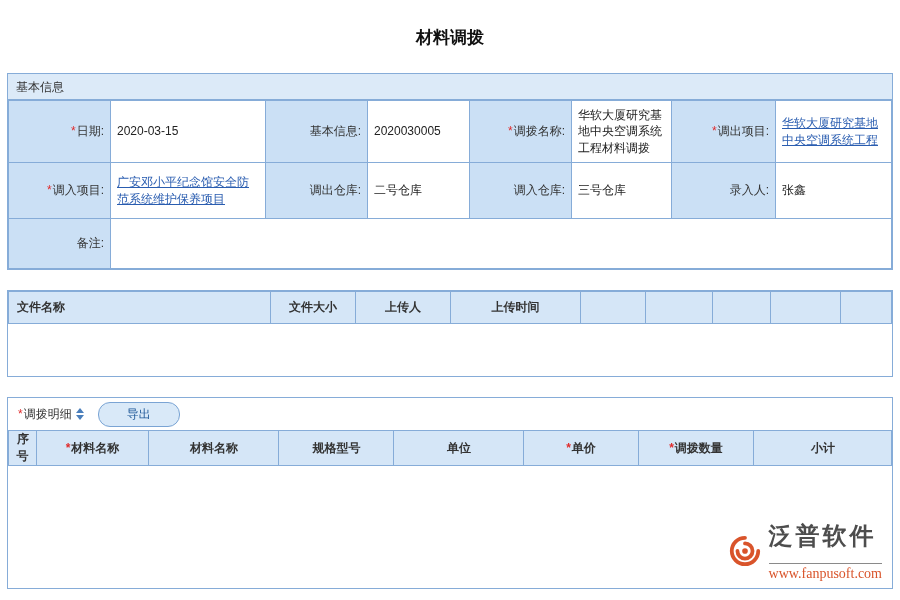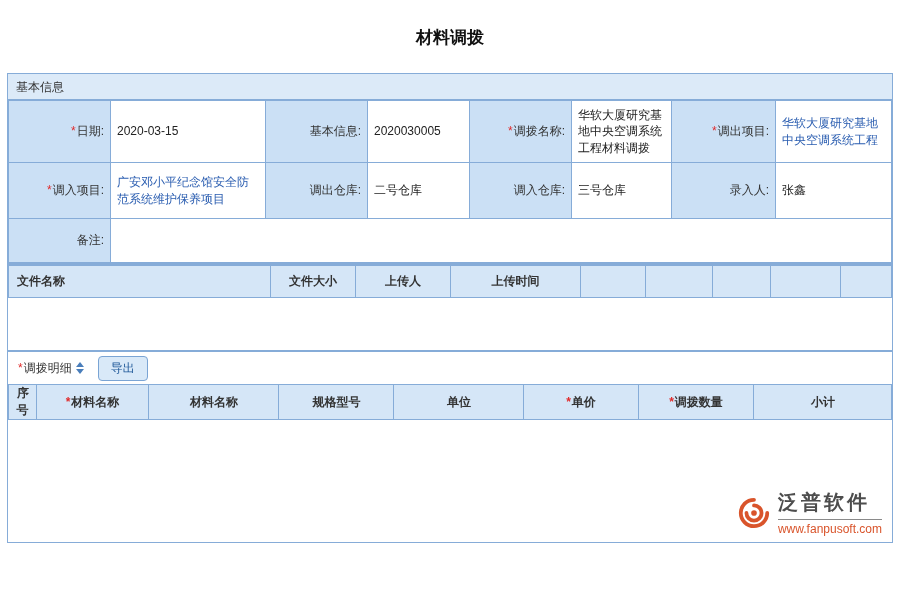--- a/index.html
+++ b/index.html
@@ -10,38 +10,38 @@
     font-family:"Liberation Sans", sans-serif;
     font-size:12px;
     padding:12px 7px 0;
     position:relative;
   }
   h1.page-title{
     font-size:17px; font-weight:bold; color:#111;
     text-align:center; margin:14px 0 24px;
   }
   .panel{
-    border:1px solid #86ACD8; background:#bef264; 
+    border:1px solid #86ACD8; background:#bef264; margin-bottom:20px;
   }
   .panel-head{
     background:#DCEAF8; border-bottom:1px solid #86ACD8;
     height:26px; line-height:26px; padding-left:8px; color:#333;
   }
   table{ width:100%; border-collapse:collapse; table-layout:fixed; }
   .form-table td{
     border:1px solid #86ACD8; padding:3px 6px; vertical-align:middle;
     line-height:1.35; word-break:break-all;
   }
   .form-table tr.r1{ height:62px; }
   .form-table tr.r2{ height:56px; }
-  .form-table tr.r3{ height:44px;padding-left:48px; }
+  .form-table tr.r3{ height:50px;padding-left:48px; }
   td.lbl{ background:#CBE0F5; text-align:right; color:#333; }
   td.val{ background:#fff; text-align:left; color:#222; }
   .star{ color:#E02B2B; margin-right:1px; }
-  a.link{ color:#2A5DB0; cursor:pointer; }
+  a.link{ color:#2A5DB0; text-decoration:underline; cursor:pointer; }
   .grid-table th{
     background:#D5E6F7; border:1px solid #86ACD8;
     height:32px; font-weight:bold; color:#333;
     text-align:center; padding:0 6px; word-break:break-all;
   }
   .grid-table th.left{ text-align:left; padding-left:8px; }
   .panel-space{ height:52px; background:#fff; }
   .toolbar{
     height:32px; display:flex; align-items:center;
     padding-left:10px; background:#fff;
@@ -50,35 +50,35 @@
   .sort-icon{
     display:inline-flex; flex-direction:column; align-items:center;
     gap:2px; margin-left:4px; cursor:pointer;
   }
   .sort-icon i{ display:block; width:0; height:0;
     border-left:4px solid transparent; border-right:4px solid transparent; }
   .sort-icon i.up{ border-bottom:5px solid #4A7EBB; }
   .sort-icon i.dn{ border-top:5px solid #4A7EBB; }
   .btn{
     margin-left:14px; background:#D9E9F8; border:1px solid #7AA4D4;
-    color:#1B5596; font-size:12px; padding:3px 12px; border-radius:4px;
+    color:#1B5596; font-size:12px; padding:3px 28px; border-radius:12px;
     cursor:pointer; font-family:"Liberation Sans", sans-serif;
   }
   .detail-head th{ height:26px; }
   .detail-body{ height:122px; position:relative; background:#fff; }
   .brandmark{
     position:absolute; right:10px; bottom:6px;
     display:flex; align-items:center; gap:7px;
   }
   .brand-txt{ display:flex; flex-direction:column; }
   .brand-name{
-    font-size:20px; font-weight:bold; color:#4D4D4D; letter-spacing:3px;
-    border-bottom:1px solid #8A8A8A; padding-bottom:3px;
-  }
-  .brand-url{ font-size:12px; color:#D9542B; text-align:right; margin-top:2px; }
+    font-size:24px; font-weight:bold; color:#4D4D4D; letter-spacing:3px;
+    border-bottom:1px solid #8A8A8A; padding-bottom:11px;
+  }
+  .brand-url{ font-size:14px; color:#D9542B; text-align:right; margin-top:2px;font-family:Liberation Serif, serif; }
 </style>
 </head>
 <body>
 
 <h1 class="page-title">材料调拨</h1>
 
 <section class="panel">
   <div class="panel-head">基本信息</div>
   <table class="form-table">
     <colgroup>

